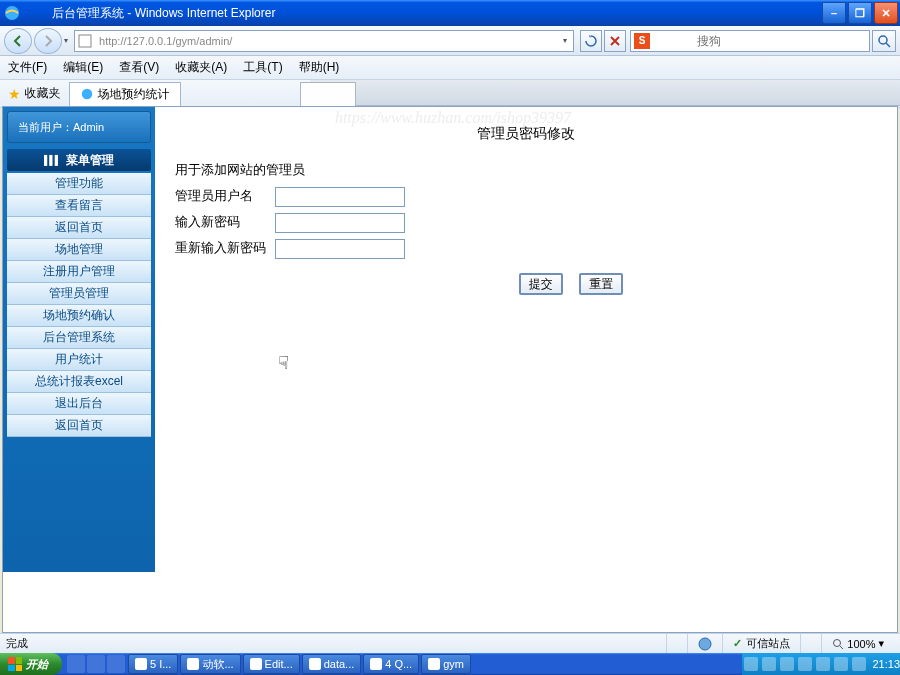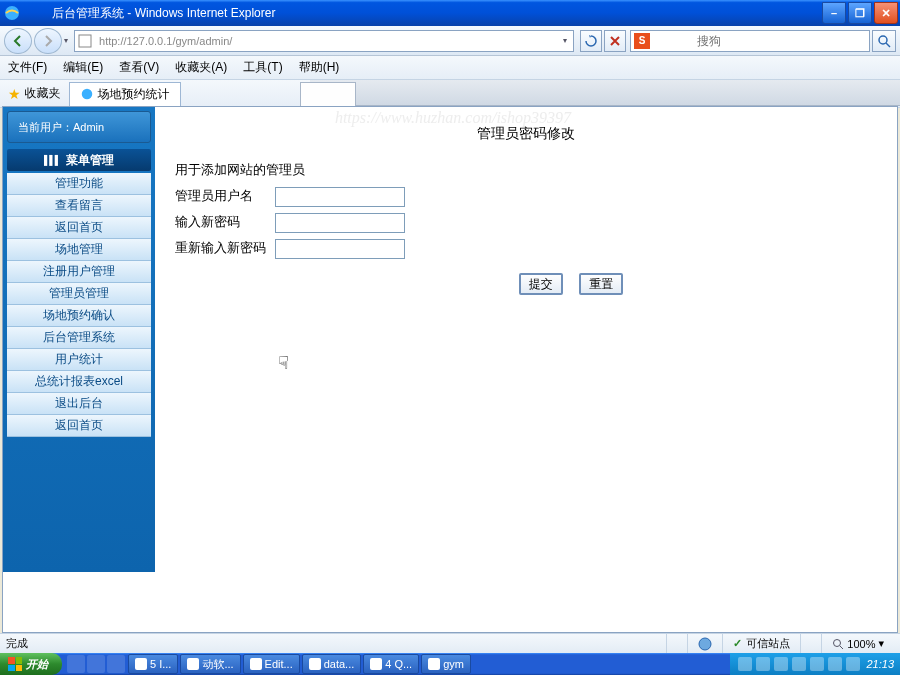--- a/index.html
+++ b/index.html
@@ -71,21 +71,21 @@
 .statusbar .trusted::before { content: "✓"; color: #2a8a2a; margin-right: 4px; font-weight: bold; }
 
 
 .taskbar { position: absolute; bottom: 0; left: 0; right: 0; height: 22px; background: linear-gradient(to bottom, #3d91ff 0%, #225dd4 8%, #225dd4 92%, #13409c 100%); display: flex; align-items: center; font-size: 11px; color: #fff; }
 .startbtn { height: 22px; padding: 0 14px 0 8px; background: linear-gradient(to bottom,#5fc15f 0%,#2d8a2d 50%,#1e6e1e 100%); border-radius: 0 10px 10px 0; display: flex; align-items: center; font-style: italic; font-weight: bold; margin-right: 4px; }
 .startbtn .logo { width: 14px; height: 14px; margin-right: 4px; display: grid; grid-template: 1fr 1fr / 1fr 1fr; gap: 1px; }
 .startbtn .logo span:nth-child(1){background:#f35325}.startbtn .logo span:nth-child(2){background:#81bc06}.startbtn .logo span:nth-child(3){background:#05a6f0}.startbtn .logo span:nth-child(4){background:#ffba08}
 .ql { width: 18px; height: 18px; margin: 0 1px; background: rgba(255,255,255,0.15); border-radius: 2px; }
 .tbtn { height: 20px; padding: 0 6px; margin-left: 2px; background: linear-gradient(#4a8ae0,#2a62c0); border: 1px solid #1a4aa0; border-radius: 2px; display: flex; align-items: center; max-width: 72px; overflow: hidden; white-space: nowrap; }
 .tbtn .ticon { width: 12px; height: 12px; margin-right: 3px; background: #fff; border-radius: 2px; flex-shrink: 0; }
-.tray { margin-left: auto; height: 22px; background: linear-gradient(#1ea0e8,#0d7fc4); display: flex; align-items: center; padding: 0 6px; font-style: italic; }
+.tray { margin-left: auto; height: 22px; background: linear-gradient(#1ea0e8,#0d7fc4); display: flex; align-items: center; padding: 0 0; }
 .tray .ticon2 { width: 14px; height: 14px; margin: 0 2px; background: rgba(255,255,255,0.35); border-radius: 2px; }
 .tray .clock { margin-left: 4px; }
 
 svg { display: block; }
 </style>
 </head>
 <body>
 
 <div class="titlebar">
   <span class="ie-icon">

